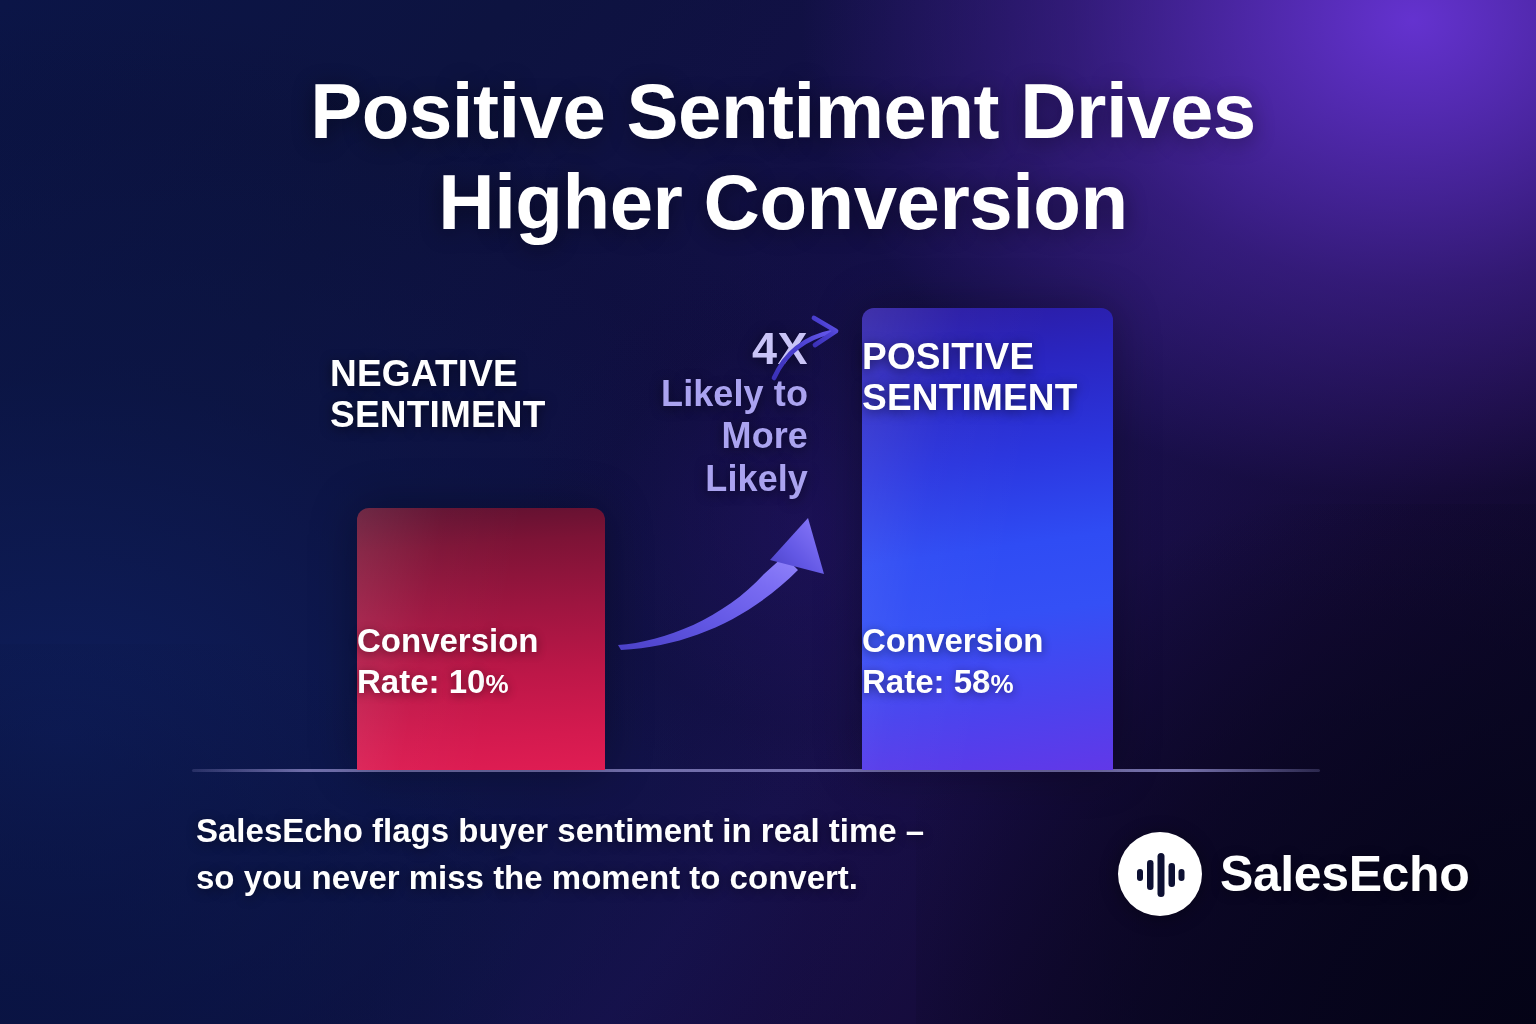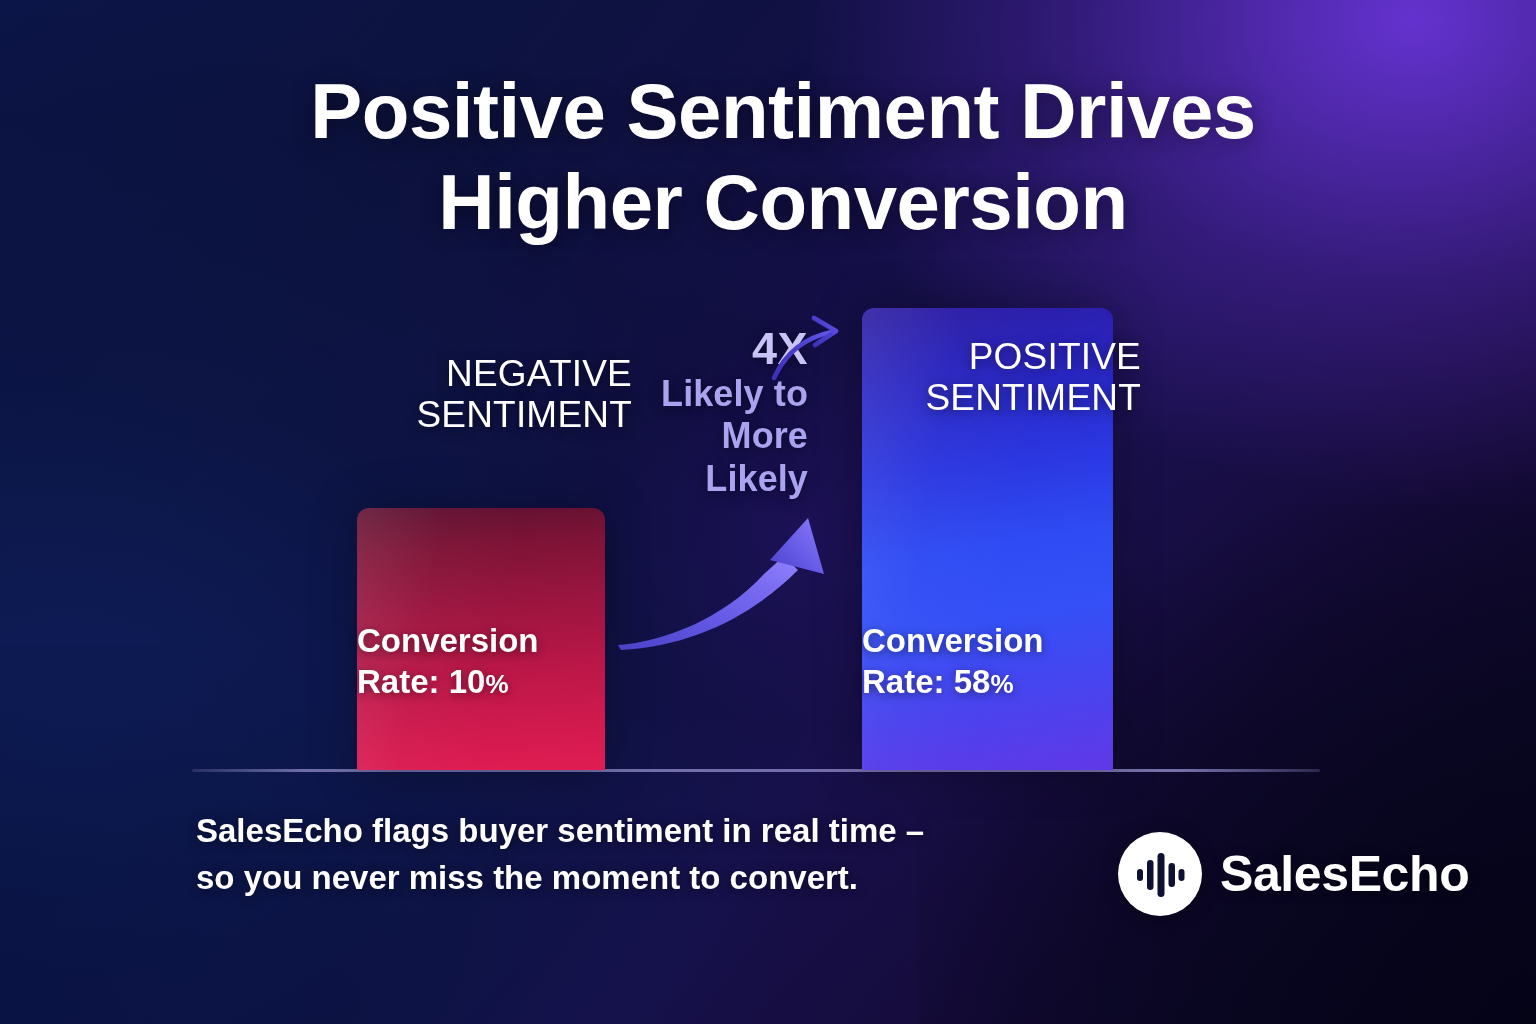--- a/index.html
+++ b/index.html
@@ -63,22 +63,22 @@
     left:862px;top:308px;width:251px;height:462px;
     background:linear-gradient(172deg,#2b1ba0 0%,#2a25c0 15%,#2b36df 34%,#2f4cf4 52%,#3450f6 66%,#4a43ee 84%,#6138e8 100%);
   }
   .bar-sheen{
     position:absolute;inset:0;
     background:linear-gradient(100deg, rgba(255,255,255,0.10) 0%, rgba(255,255,255,0.02) 30%, rgba(255,255,255,0) 58%);
     pointer-events:none;
   }
 
   .bar-label{
-    position:absolute;color:#ffffff;font-weight:400;
-    font-size:37px;line-height:1.12;text-align:right;
+    position:absolute;color:#ffffff;font-weight:700;
+    font-size:37px;line-height:1.12;text-align:left;
     letter-spacing:0.2px;
     text-shadow:0 2px 12px rgba(0,0,0,0.55);
   }
   #label-negative{left:330px;top:353px;width:302px;}
   #label-positive{left:862px;top:336px;width:279px;}
 
   .bar-value{
     position:absolute;color:#ffffff;font-weight:600;
     font-size:33px;line-height:1.25;
     text-shadow:0 2px 10px rgba(0,0,0,0.45);

